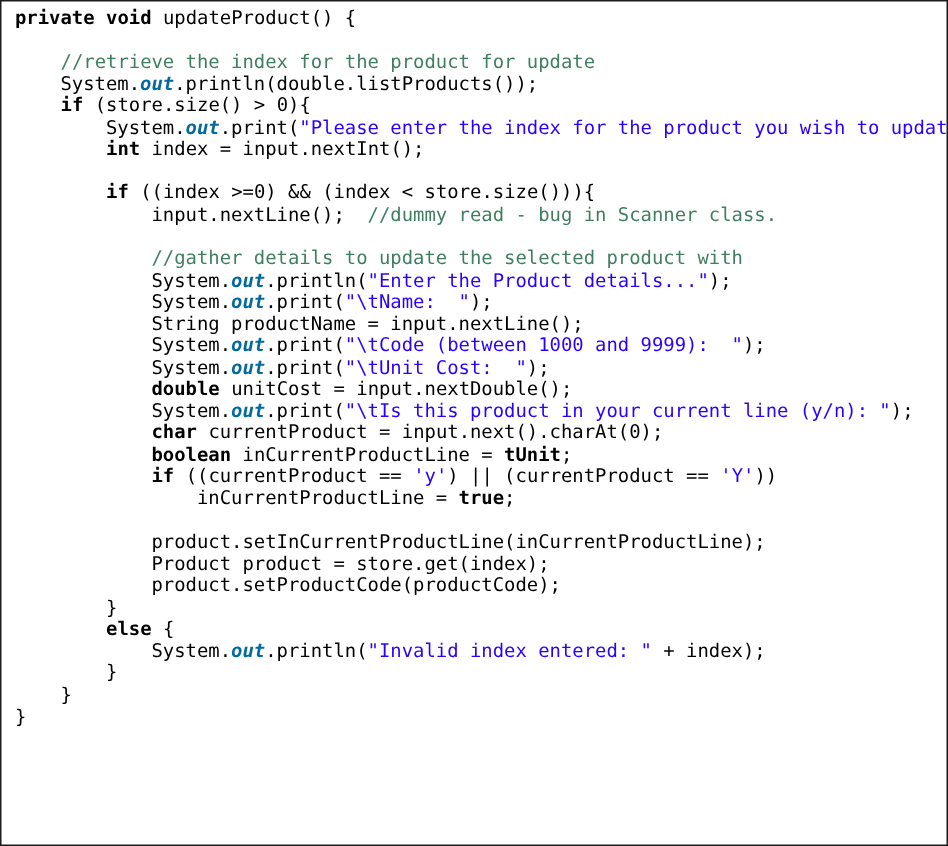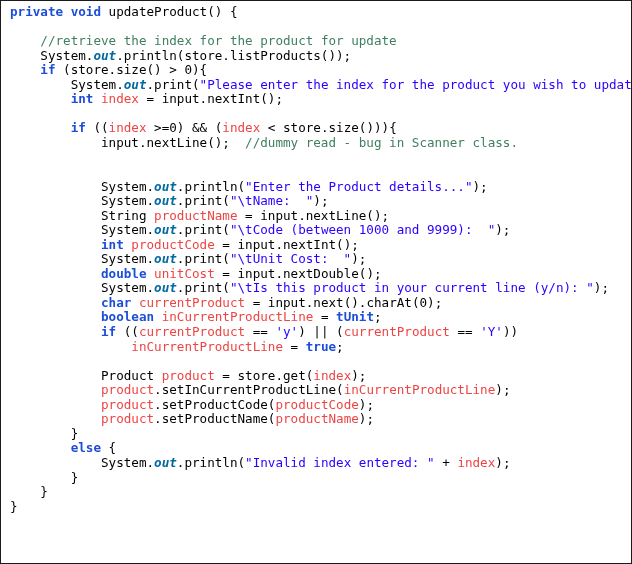--- a/index.html
+++ b/index.html
@@ -39,61 +39,59 @@
     font-family: "DejaVu Sans Mono", "Liberation Mono", monospace;
     font-size: 12.6px;
     line-height: 14.55px;
     height: 14.55px;
     color: #000000;
     padding-left: 9px;
     letter-spacing: 0px;
   }
 
   
-  .tok-kw      { color: #1d4ed8; font-weight: bold; }   
+  .tok-kw      { color: #000000; font-weight: bold; }   
   .tok-str     { color: #2a00ff; }                      
   .tok-cmt     { color: #3f7f5f; }                      
   .tok-fld     { color: #0369a1; font-weight: bold; font-style: italic; } 
-  .tok-loc     { color: #ef4444; }                      
+  .tok-loc     { color: #000000; }                      
   .tok-plain   { color: #000000; }                      
 </style>
 </head>
 <body>
 
 <div id="code-editor">
   <div id="code-surface">
       <div class="code-line"><span class="tok-kw">private</span><span class="tok-plain"> </span><span class="tok-kw">void</span><span class="tok-plain"> updateProduct() {</span></div>
       <div class="code-line">&nbsp;</div>
       <div class="code-line"><span class="tok-plain">    </span><span class="tok-cmt">//retrieve the index for the product for update</span></div>
-      <div class="code-line"><span class="tok-plain">    System.</span><span class="tok-fld">out</span><span class="tok-plain">.println(store.listProducts());</span></div>
+      <div class="code-line"><span class="tok-plain">    System.</span><span class="tok-fld">out</span><span class="tok-plain">.println(double.listProducts());</span></div>
       <div class="code-line"><span class="tok-plain">    </span><span class="tok-kw">if</span><span class="tok-plain"> (store.size() &gt; </span><span class="tok-plain">0</span><span class="tok-plain">){</span></div>
       <div class="code-line"><span class="tok-plain">        System.</span><span class="tok-fld">out</span><span class="tok-plain">.print(</span><span class="tok-str">"Please enter the index for the product you wish to update: "</span></div>
       <div class="code-line"><span class="tok-plain">        </span><span class="tok-kw">int</span><span class="tok-plain"> </span><span class="tok-loc">index</span><span class="tok-plain"> = input.nextInt();</span></div>
       <div class="code-line">&nbsp;</div>
       <div class="code-line"><span class="tok-plain">        </span><span class="tok-kw">if</span><span class="tok-plain"> ((</span><span class="tok-loc">index</span><span class="tok-plain"> &gt;=</span><span class="tok-plain">0</span><span class="tok-plain">) &amp;&amp; (</span><span class="tok-loc">index</span><span class="tok-plain"> &lt; store.size())){</span></div>
       <div class="code-line"><span class="tok-plain">            input.nextLine();  </span><span class="tok-cmt">//dummy read - bug in Scanner class.</span></div>
       <div class="code-line">&nbsp;</div>
-      <div class="code-line"><span class="tok-plain">            </span></div>
+      <div class="code-line"><span class="tok-plain">            </span><span class="tok-cmt">//gather details to update the selected product with</span></div>
       <div class="code-line"><span class="tok-plain">            System.</span><span class="tok-fld">out</span><span class="tok-plain">.println(</span><span class="tok-str">"Enter the Product details..."</span><span class="tok-plain">);</span></div>
       <div class="code-line"><span class="tok-plain">            System.</span><span class="tok-fld">out</span><span class="tok-plain">.print(</span><span class="tok-str">"\tName:  "</span><span class="tok-plain">);</span></div>
       <div class="code-line"><span class="tok-plain">            String </span><span class="tok-loc">productName</span><span class="tok-plain"> = input.nextLine();</span></div>
       <div class="code-line"><span class="tok-plain">            System.</span><span class="tok-fld">out</span><span class="tok-plain">.print(</span><span class="tok-str">"\tCode (between 1000 and 9999):  "</span><span class="tok-plain">);</span></div>
-      <div class="code-line"><span class="tok-plain">            </span><span class="tok-kw">int</span><span class="tok-plain"> </span><span class="tok-loc">productCode</span><span class="tok-plain"> = input.nextInt();</span></div>
       <div class="code-line"><span class="tok-plain">            System.</span><span class="tok-fld">out</span><span class="tok-plain">.print(</span><span class="tok-str">"\tUnit Cost:  "</span><span class="tok-plain">);</span></div>
       <div class="code-line"><span class="tok-plain">            </span><span class="tok-kw">double</span><span class="tok-plain"> </span><span class="tok-loc">unitCost</span><span class="tok-plain"> = input.nextDouble();</span></div>
       <div class="code-line"><span class="tok-plain">            System.</span><span class="tok-fld">out</span><span class="tok-plain">.print(</span><span class="tok-str">"\tIs this product in your current line (y/n): "</span><span class="tok-plain">);</span></div>
       <div class="code-line"><span class="tok-plain">            </span><span class="tok-kw">char</span><span class="tok-plain"> </span><span class="tok-loc">currentProduct</span><span class="tok-plain"> = input.next().charAt(</span><span class="tok-plain">0</span><span class="tok-plain">);</span></div>
       <div class="code-line"><span class="tok-plain">            </span><span class="tok-kw">boolean</span><span class="tok-plain"> </span><span class="tok-loc">inCurrentProductLine</span><span class="tok-plain"> = </span><span class="tok-kw">tUnit</span><span class="tok-plain">;</span></div>
       <div class="code-line"><span class="tok-plain">            </span><span class="tok-kw">if</span><span class="tok-plain"> ((</span><span class="tok-loc">currentProduct</span><span class="tok-plain"> == </span><span class="tok-str">'y'</span><span class="tok-plain">) || (</span><span class="tok-loc">currentProduct</span><span class="tok-plain"> == </span><span class="tok-str">'Y'</span><span class="tok-plain">))</span></div>
       <div class="code-line"><span class="tok-plain">                </span><span class="tok-loc">inCurrentProductLine</span><span class="tok-plain"> = </span><span class="tok-kw">true</span><span class="tok-plain">;</span></div>
       <div class="code-line">&nbsp;</div>
+      <div class="code-line"><span class="tok-plain">            </span><span class="tok-loc">product</span><span class="tok-plain">.setInCurrentProductLine(</span><span class="tok-loc">inCurrentProductLine</span><span class="tok-plain">);</span></div>
       <div class="code-line"><span class="tok-plain">            Product </span><span class="tok-loc">product</span><span class="tok-plain"> = store.get(</span><span class="tok-loc">index</span><span class="tok-plain">);</span></div>
-      <div class="code-line"><span class="tok-plain">            </span><span class="tok-loc">product</span><span class="tok-plain">.setInCurrentProductLine(</span><span class="tok-loc">inCurrentProductLine</span><span class="tok-plain">);</span></div>
       <div class="code-line"><span class="tok-plain">            </span><span class="tok-loc">product</span><span class="tok-plain">.setProductCode(</span><span class="tok-loc">productCode</span><span class="tok-plain">);</span></div>
-      <div class="code-line"><span class="tok-plain">            </span><span class="tok-loc">product</span><span class="tok-plain">.setProductName(</span><span class="tok-loc">productName</span><span class="tok-plain">);</span></div>
       <div class="code-line"><span class="tok-plain">        }</span></div>
       <div class="code-line"><span class="tok-plain">        </span><span class="tok-kw">else</span><span class="tok-plain"> {</span></div>
       <div class="code-line"><span class="tok-plain">            System.</span><span class="tok-fld">out</span><span class="tok-plain">.println(</span><span class="tok-str">"Invalid index entered: "</span><span class="tok-plain"> + </span><span class="tok-loc">index</span><span class="tok-plain">);</span></div>
       <div class="code-line"><span class="tok-plain">        }</span></div>
       <div class="code-line"><span class="tok-plain">    }</span></div>
       <div class="code-line"><span class="tok-plain">}</span></div>
     </div>
 </div>
 
 </body></html>

